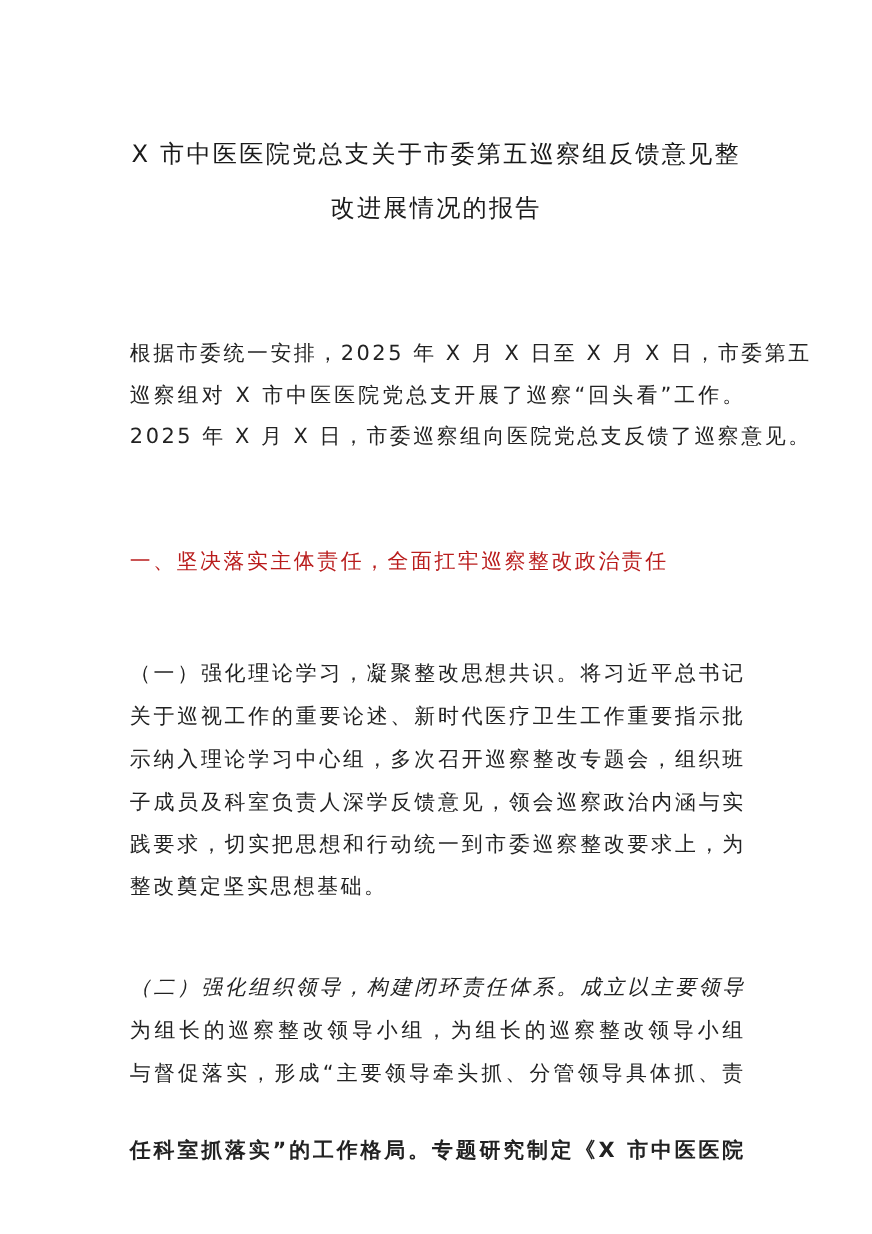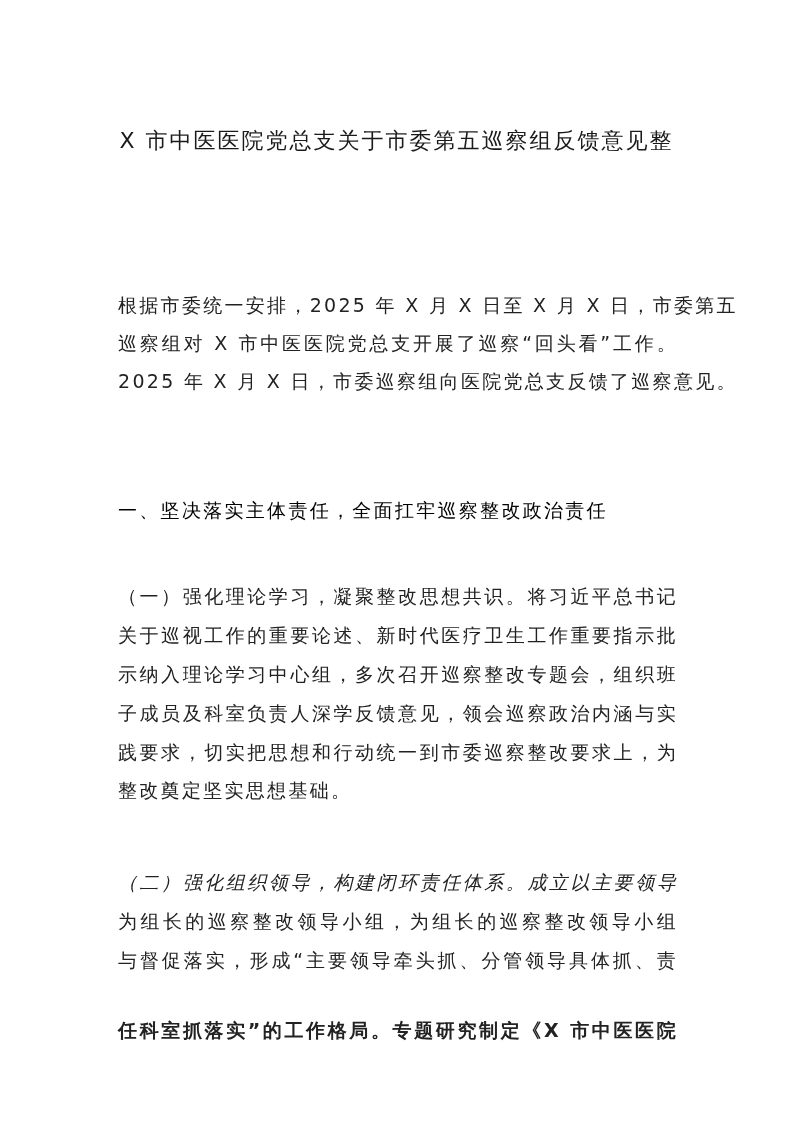--- a/index.html
+++ b/index.html
@@ -38,40 +38,42 @@
       position: absolute;
       left: 118px;
       width: 560px;
       font-size: 19px;
       line-height: 26px;
       letter-spacing: 2.3px;
       white-space: nowrap;
       color: #222222;
       text-align: justify;
       text-align-last: justify;
+      margin-top: 16px;
     }
     .line.last {
       text-align-last: left;
     }
     .heading {
       position: absolute;
       left: 118px;
       font-size: 19px;
       line-height: 26px;
       letter-spacing: 2.3px;
       white-space: nowrap;
-      color: #000000;
+      color: #b91c1c;
     }
   </style>
 </head>
 <body>
 
 <div class="page">
 
   <div class="title-line" style="top:126px;">X 市中医医院党总支关于市委第五巡察组反馈意见整</div>
+  <div class="title-line" style="top:175px;">改进展情况的报告</div>
 
   <div class="line" style="top:292px;">根据市委统一安排，2025 年 X 月 X 日至 X 月 X 日，市委第五</div>
   <div class="line" style="top:330px;">巡察组对 X 市中医医院党总支开展了巡察“回头看”工作。</div>
   <div class="line" style="top:368px;">2025 年 X 月 X 日，市委巡察组向医院党总支反馈了巡察意见。</div>
 
   <div class="heading" style="top:497px;">一、坚决落实主体责任，全面扛牢巡察整改政治责任</div>
 
   <div class="line" style="top:583px;">（一）强化理论学习，凝聚整改思想共识。将习近平总书记</div>
   <div class="line" style="top:622px;">关于巡视工作的重要论述、新时代医疗卫生工作重要指示批</div>
   <div class="line" style="top:661px;">示纳入理论学习中心组，多次召开巡察整改专题会，组织班</div>

